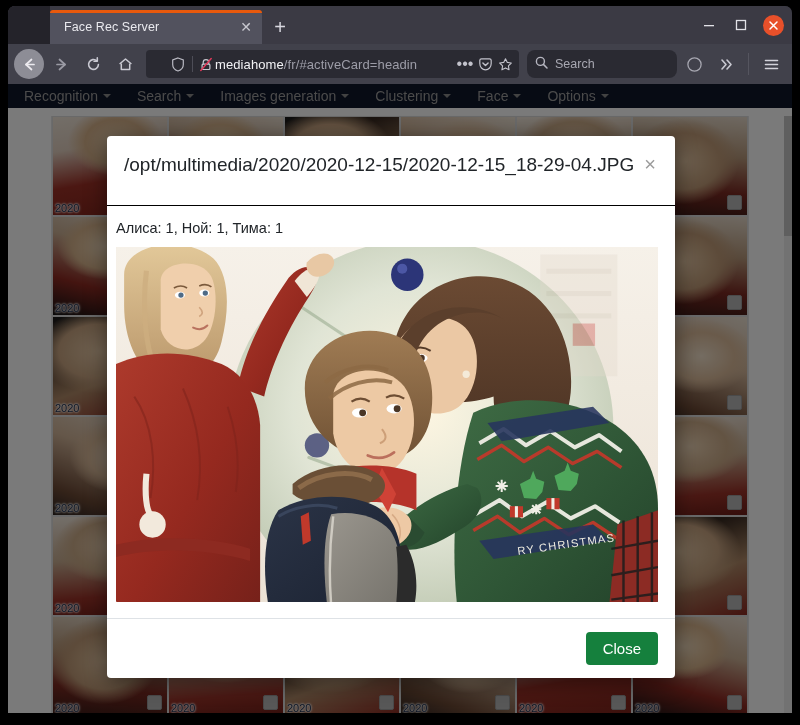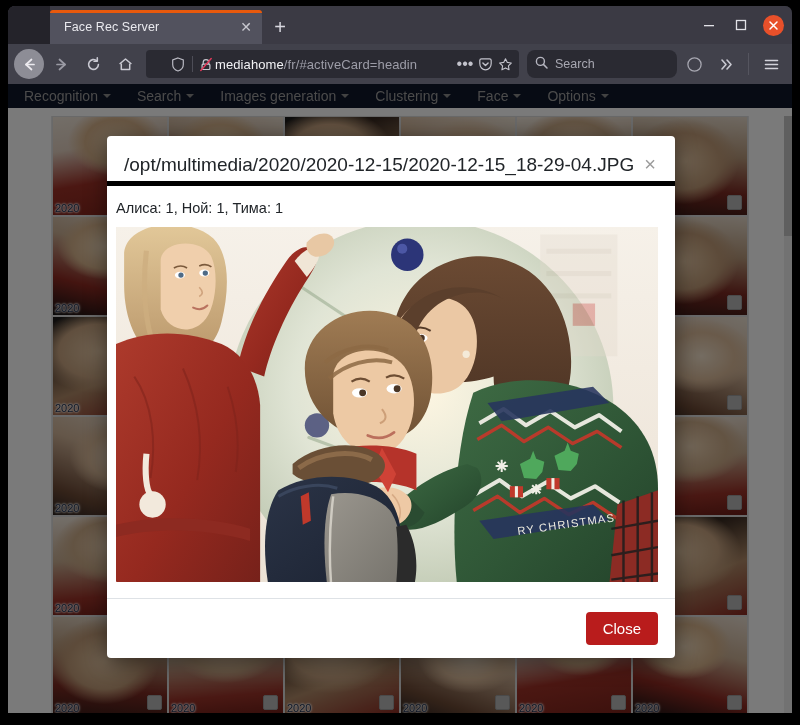--- a/index.html
+++ b/index.html
@@ -335,22 +335,22 @@
     box-shadow: 0 4px 22px rgba(0,0,0,.45);
     z-index: 30;
     display: flex;
     flex-direction: column;
     overflow: hidden;
   }
 
   .modal-header {
     display: flex;
     align-items: flex-start;
-    padding: 16px 17px 2px 17px;
-    border-bottom: 5px solid #000000;
+    padding: 16px 17px 26px 17px;
+    border-bottom: 1px solid #000000;
     gap: 2px;
   }
   .modal-title {
     flex: 1;
     font-size: 19px;
     line-height: 1.42;
     color: #212529;
     word-break: break-all;
     font-weight: 400;
   }
@@ -385,21 +385,21 @@
   }
   .photo svg { display: block; width: 100%; height: 100%; }
 
   .modal-footer {
     border-top: 1px solid #dee2e6;
     padding: 13px 17px;
     display: flex;
     justify-content: flex-end;
   }
   .btn-close {
-    background: #b91c1c;
+    background: #15803d;
     color: #fff;
     border: none;
     border-radius: 4px;
     font-size: 15px;
     padding: 8px 17px;
     cursor: pointer;
     font-family: "Liberation Sans", sans-serif;
   }
 
   

